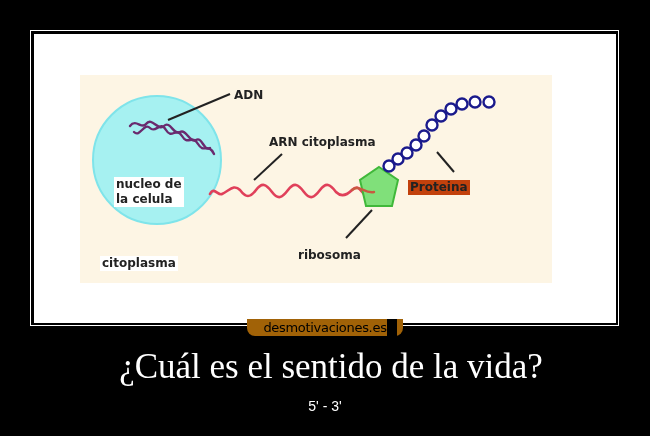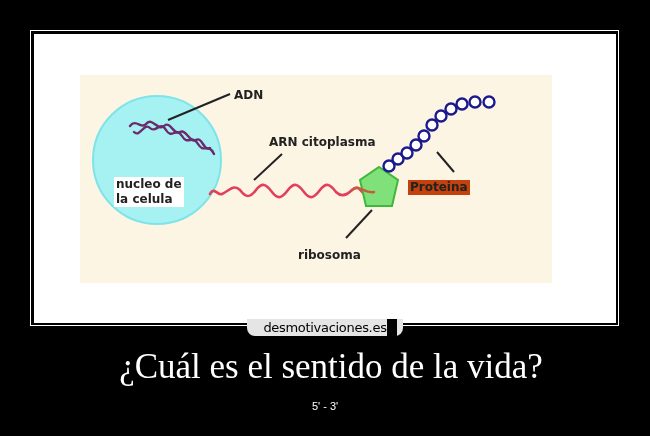--- a/index.html
+++ b/index.html
@@ -2,25 +2,25 @@
 <html><head>
   <meta charset="utf-8">
   <style>
     html, body { margin: 0; padding: 0; background: #000; }
     body { width: 650px; height: 436px; position: relative; overflow: hidden; font-family: "Liberation Sans", sans-serif; }
     .frame-border { position: absolute; left: 30px; top: 30px; width: 589px; height: 296px; border: 1.5px solid #fff; box-sizing: border-box; }
     .picture { position: absolute; left: 34px; top: 34px; width: 582px; height: 289px; background: #fff; overflow: hidden; }
     .picture svg { position: absolute; left: 0; top: 0; }
     .lbl { position: absolute; font-family: "DejaVu Sans", sans-serif; font-weight: bold; font-size: 12px; color: #222; line-height: 15px; white-space: nowrap; }
     .lbl.bg { background: #fff; padding: 0 2px; }
-    .logo { position: absolute; left: 247px; top: 319px; width: 156px; height: 17px; background: #e5e5e5; border-radius: 0 0 8px 8px; text-align: center; font-family: "DejaVu Sans", sans-serif; font-size: 13px; line-height: 17px; color: #000; letter-spacing: -0.3px; }
+    .logo { position: absolute; left: 247px; top: 319px; width: 156px; height: 17px; background: #a16207; border-radius: 0 0 8px 8px; text-align: center; font-family: "DejaVu Sans", sans-serif; font-size: 13px; line-height: 17px; color: #000; letter-spacing: -0.3px; }
     .logo::before, .logo::after { content: ""; position: absolute; top: 0; width: 10px; height: 17px; background: #000; }
     .logo::before { left: -4px; transform: skewX(20deg); background: transparent; }
     .title { position: absolute; left: 6px; top: 346px; width: 650px; text-align: center; font-family: "Liberation Serif", serif; font-size: 35px; color: #fff; line-height: 42px; }
-    .subtitle { position: absolute; left: 0; top: 398px; width: 650px; text-align: center; font-family: "Liberation Sans", sans-serif; font-size: 11px; color: #fff; line-height: 16px; }
+    .subtitle { position: absolute; left: 0; top: 398px; width: 650px; text-align: center; font-family: "Liberation Sans", sans-serif; font-size: 14px; color: #fff; line-height: 16px; }
   </style>
 </head>
 <body>
 
 <div class="frame-border"></div>
 
 <div class="picture">
   <svg width="582" height="289" viewBox="0 0 582 289">
 
     <rect x="46" y="41" width="472" height="208" fill="#fdf5e4"></rect>
@@ -63,18 +63,19 @@
   <div class="lbl" style="left:200px; top:54px;">ADN</div>
   <div class="lbl" style="left:235px; top:101px;">ARN citoplasma</div>
   <div class="lbl bg" style="left:80px; top:143px;">
     <div>nucleo de</div>
     <div>la celula</div>
   </div>
   <div class="lbl bg" style="left:374px; top:146px; background:#c2410c;">
     <div>Proteina</div>
   </div>
   <div class="lbl" style="left:264px; top:214px;">ribosoma</div>
+  <div class="lbl bg" style="left:66px; top:222px;">citoplasma</div>
 </div>
 
 <div class="logo">desmotivaciones.es</div>
 
 <div class="title">¿Cuál es el sentido de la vida?</div>
 <div class="subtitle">5' - 3'</div>
 
 </body></html>

